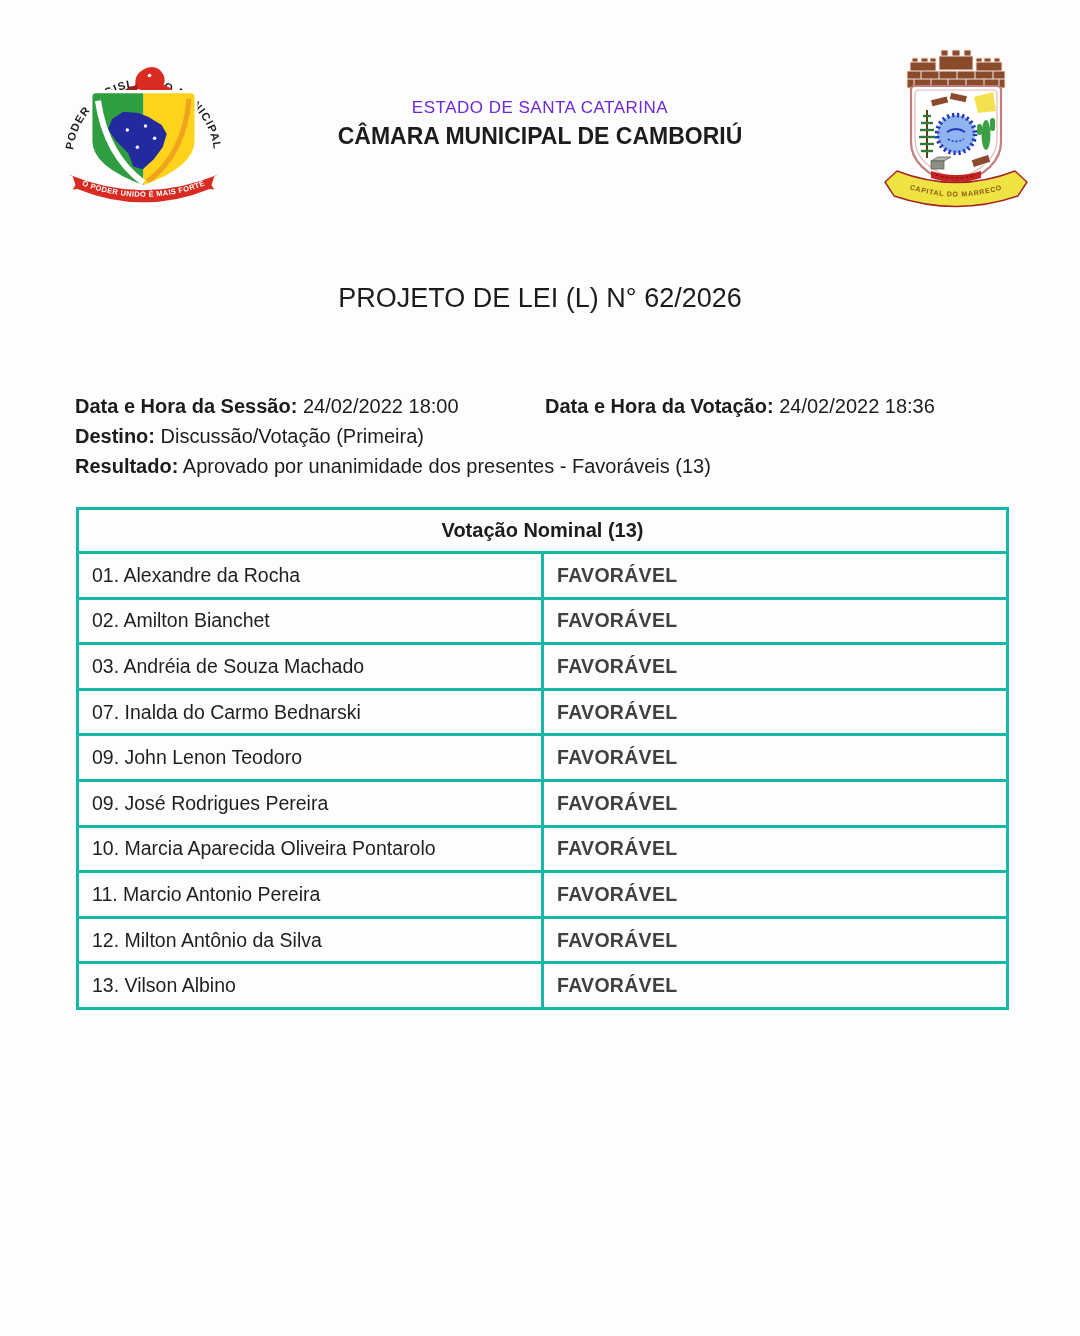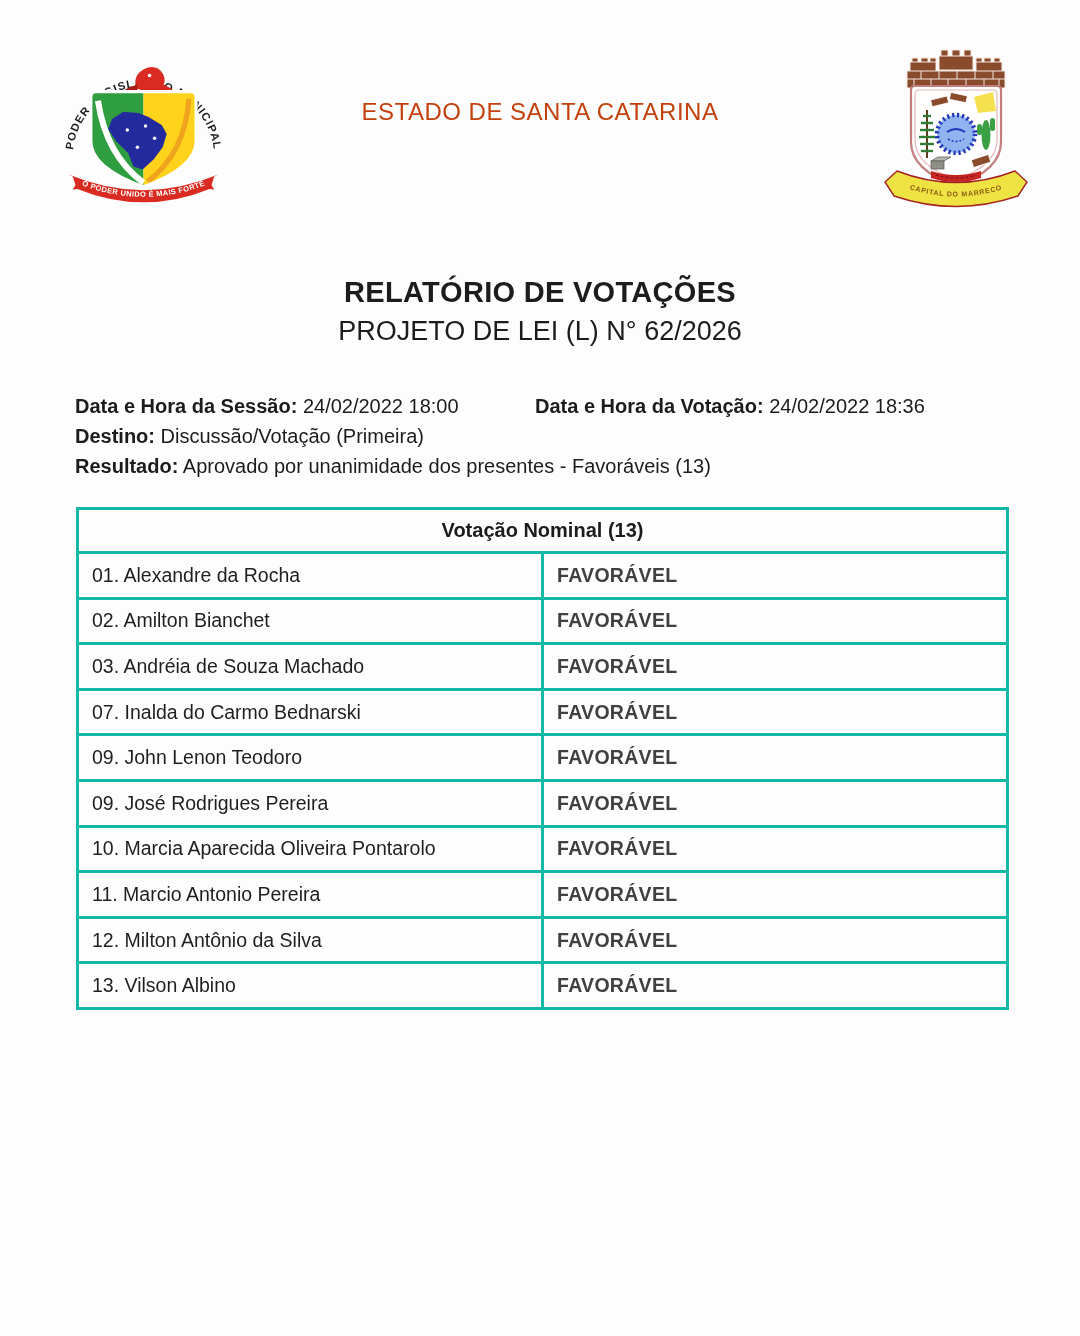--- a/index.html
+++ b/index.html
@@ -9,31 +9,31 @@
     margin:0 auto;
     background:#fdfdfd;
     font-family:"Liberation Sans", sans-serif;
     color:#1c1c1c;
     overflow:hidden;
   }
   
   .logo-left{position:absolute;left:56px;top:34px;width:178px;height:180px;}
   .logo-right{position:absolute;left:880px;top:40px;width:152px;height:172px;}
   .org-block{position:absolute;left:0;top:98px;width:100%;text-align:center;}
-  .org-state{font-size:24px;letter-spacing:.5px;color:#c2410c;}
+  .org-state{font-size:17px;letter-spacing:.5px;color:#6d28d9;}
   .org-name{font-size:23px;font-weight:bold;margin-top:5px;color:#1c1c1c;}
   
   .title-block{position:absolute;left:0;top:276px;width:100%;text-align:center;}
   .title-main{font-size:29px;font-weight:bold;letter-spacing:.3px;}
   .title-sub{font-size:27px;margin-top:7px;}
   
   .meta{position:absolute;left:75px;top:391px;width:940px;font-size:20px;line-height:30px;}
   .meta-line{position:relative;white-space:nowrap;}
   .meta-line b{font-weight:bold;}
-  .pair2{position:absolute;left:460px;top:0;}
+  .pair2{position:absolute;left:470px;top:0;}
   
   table.votes{
     position:absolute;left:76px;top:507px;
     width:933px;border-collapse:collapse;
     table-layout:fixed;
   }
   table.votes th, table.votes td{
     border:3px solid #14b8a6;
     font-size:19.5px;
     padding:0 0 0 13px;
@@ -162,24 +162,24 @@
     </g>
 
     <path d="M4 142 L16 131 Q75 154 134 131 L146 142 L137 156 Q75 177 13 156 Z" fill="#efe243" stroke="#a32222" stroke-width="1.4"></path>
     <text font-size="7" font-weight="bold" fill="#8a5a14" letter-spacing=".8">
       <textPath href="#ribbonTxtR" startOffset="50%" text-anchor="middle">CAPITAL DO MARRECO</textPath>
     </text>
   </svg>
 
   <div class="org-block">
     <div class="org-state">ESTADO DE SANTA CATARINA</div>
+    <div class="org-name">CÂMARA MUNICIPAL DE CAMBORIÚ</div>
   </div>
 
   <div class="title-block">
-    <div class="title-main">RELATÓRIO DE VOTAÇÕES</div>
     <div class="title-sub">PROJETO DE LEI (L) N° 62/2026</div>
   </div>
 
   <div class="meta">
     <div class="meta-line">
       <b>Data e Hora da Sessão:</b><span> 24/02/2022 18:00</span>
       <span class="pair2">
         <b>Data e Hora da Votação:</b><span> 24/02/2022 18:36</span>
       </span>
     </div>

